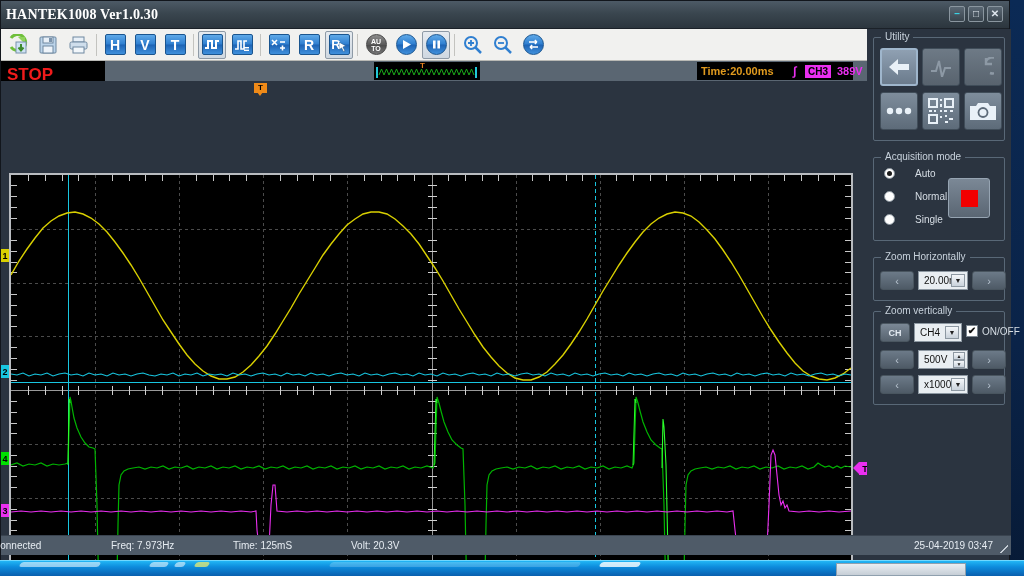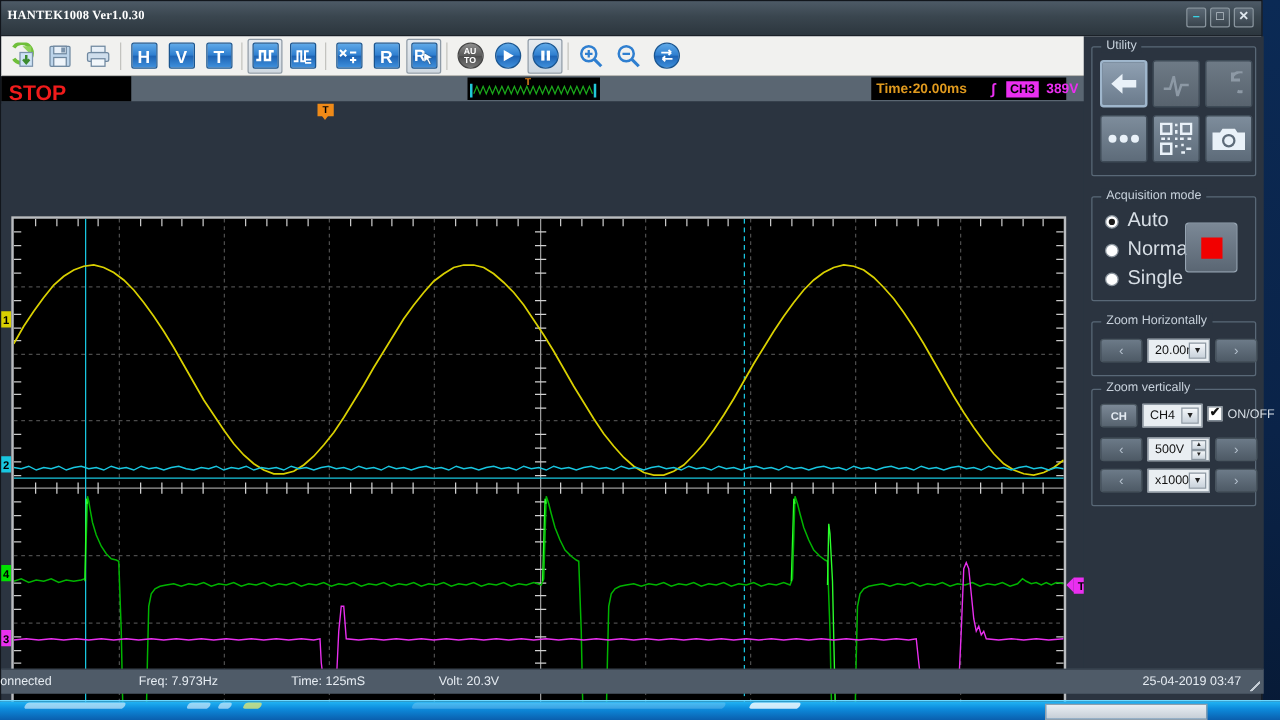--- a/index.html
+++ b/index.html
@@ -15,21 +15,21 @@
     border-top:1px solid #6fd8ff;overflow:hidden;}
   .taskbar .glint{position:absolute;top:1px;height:5px;background:rgba(255,255,255,.55);
     transform:skewX(-28deg);border-radius:3px;}
 
   
   .win{position:absolute;left:0;top:0;width:1010px;height:570px;
     background:#2b3440;border:1px solid #12161c;}
   .titlebar{position:relative;height:28px;
     background:linear-gradient(180deg,#4d5a66 0%,#3a464f 45%,#2c363e 100%);
     border-bottom:1px solid #1b2128;}
-  .app-ver{position:absolute;left:5px;top:6px;font-size:10px;color:#fff;
+  .app-ver{position:absolute;left:5px;top:6px;font-size:14px;color:#fff;
     font-family:"Liberation Serif",serif;font-weight:bold;letter-spacing:.2px;}
   .app-title{position:absolute;left:0;right:0;top:4px;text-align:center;
     font-size:15px;color:#fff;font-family:"Liberation Mono",monospace;
     font-weight:bold;letter-spacing:1.5px;}
   .wbtns{position:absolute;right:6px;top:5px;display:flex;gap:3px;}
   .wbtn{width:16px;height:16px;border:1px solid #8a969f;border-radius:2px;
     background:linear-gradient(180deg,#5b6874,#39444d);color:#dfe7ee;
     font-size:10px;line-height:14px;text-align:center;font-weight:bold;cursor:pointer;}
   .wbtn.min{color:#39d6e8;}
 
@@ -113,22 +113,22 @@
   .side{position:absolute;left:866px;top:28px;width:144px;height:506px;background:#2b3440;}
   .grp{position:absolute;border:1px solid #596877;border-radius:2px;}
   .grp > .cap{position:absolute;left:7px;top:-7px;background:#2b3440;padding:0 4px;
     font-size:10px;color:#c8d2dc;}
   .ubtn{position:absolute;width:38px;height:38px;border-radius:3px;
     background:linear-gradient(180deg,#7e8d9c,#5d6b79);border:1px solid #404d59;
     display:flex;align-items:center;justify-content:center;cursor:pointer;}
   .ubtn.on{background:linear-gradient(180deg,#8fa0b2,#6b7b8c);border:2px solid #9fb6cc;}
   .ubtn.dis{background:linear-gradient(180deg,#6e7a86,#58636e);}
   .ubtn svg{display:block;}
-  .radio-row{position:absolute;display:flex;align-items:center;gap:7px;
-    font-size:16px;color:#d7dee5;cursor:pointer;justify-content:space-between;}
+  .radio-row{position:absolute;display:flex;align-items:center;gap:20px;
+    font-size:10px;color:#d7dee5;cursor:pointer;justify-content:space-between;}
   .radio{width:11px;height:11px;border-radius:50%;background:#fff;border:1px solid #8a949d;
     display:flex;align-items:center;justify-content:center;}
   .radio .dot{width:5px;height:5px;border-radius:50%;background:#1b1b1b;}
   .redbtn{position:absolute;width:42px;height:40px;border-radius:3px;
     background:linear-gradient(180deg,#7b8896,#5a6673);border:1px solid #96a4b2;
     display:flex;align-items:center;justify-content:center;cursor:pointer;}
   .redbtn i{width:17px;height:17px;background:#f20000;display:block;}
   .arrbtn{position:absolute;width:34px;height:19px;border-radius:3px;
     background:linear-gradient(180deg,#6c7a88,#4e5a66);border:1px solid #49555f;
     color:#b7c3cf;font-size:11px;display:flex;align-items:center;

